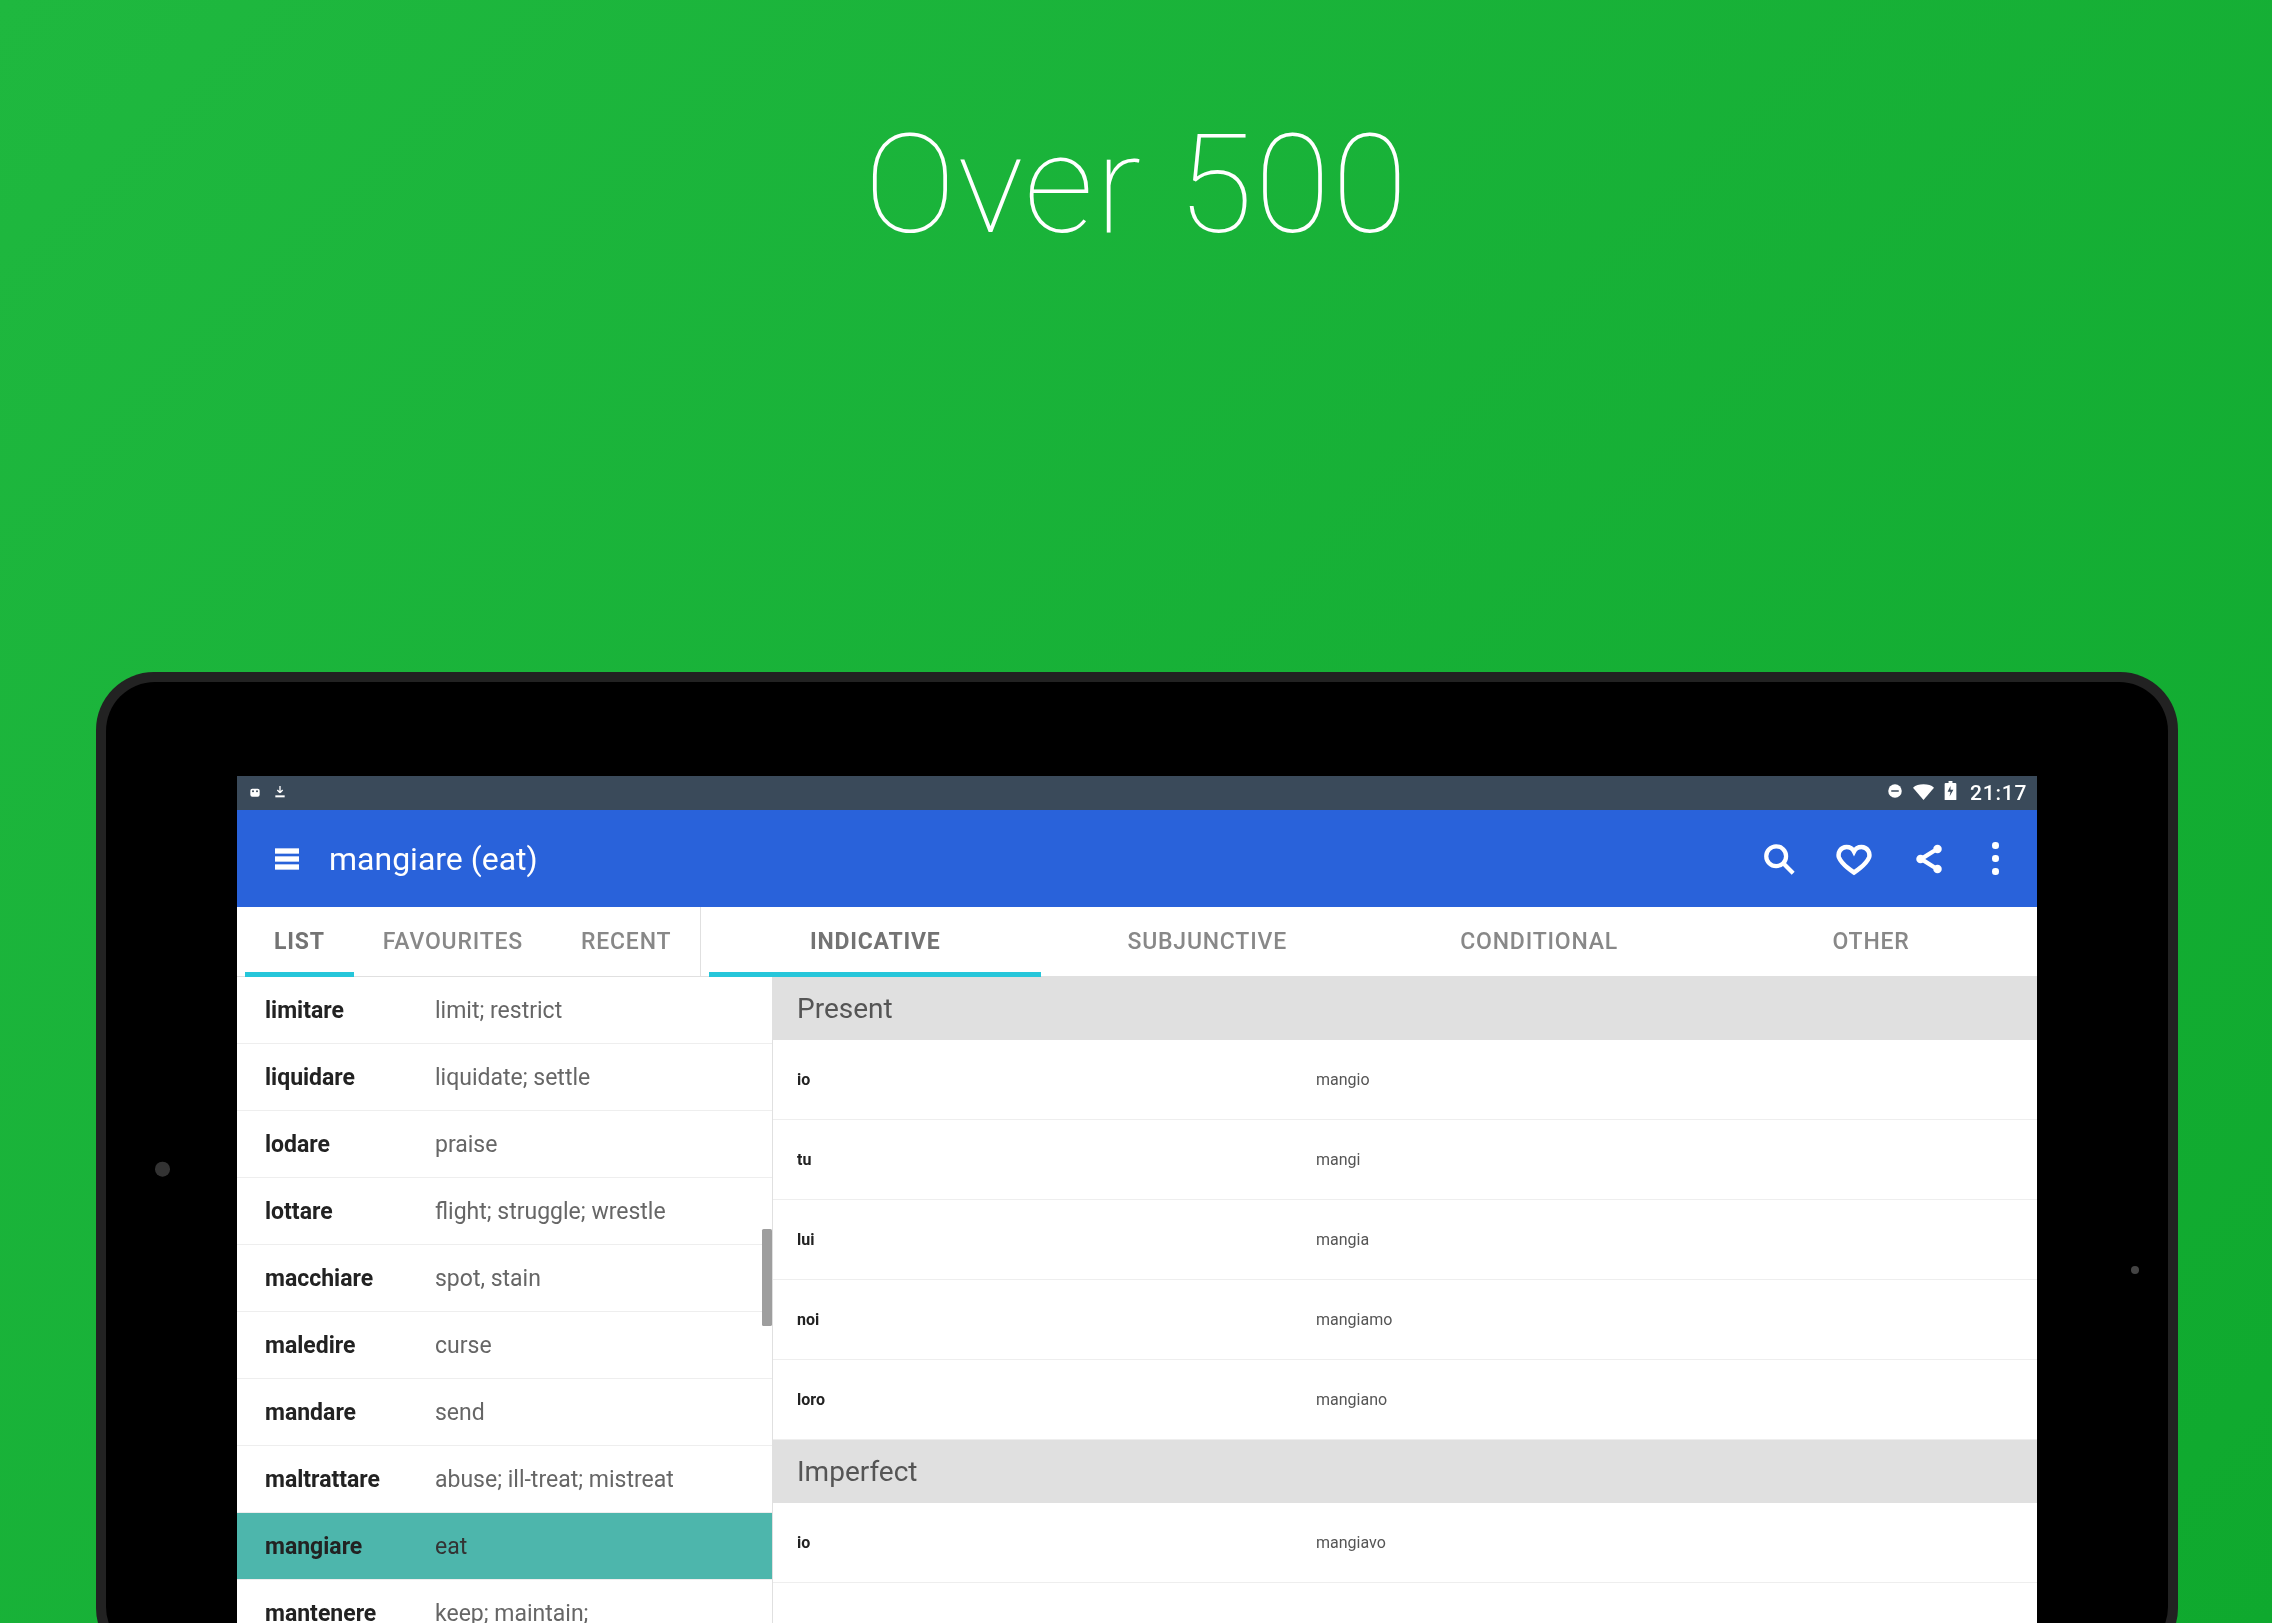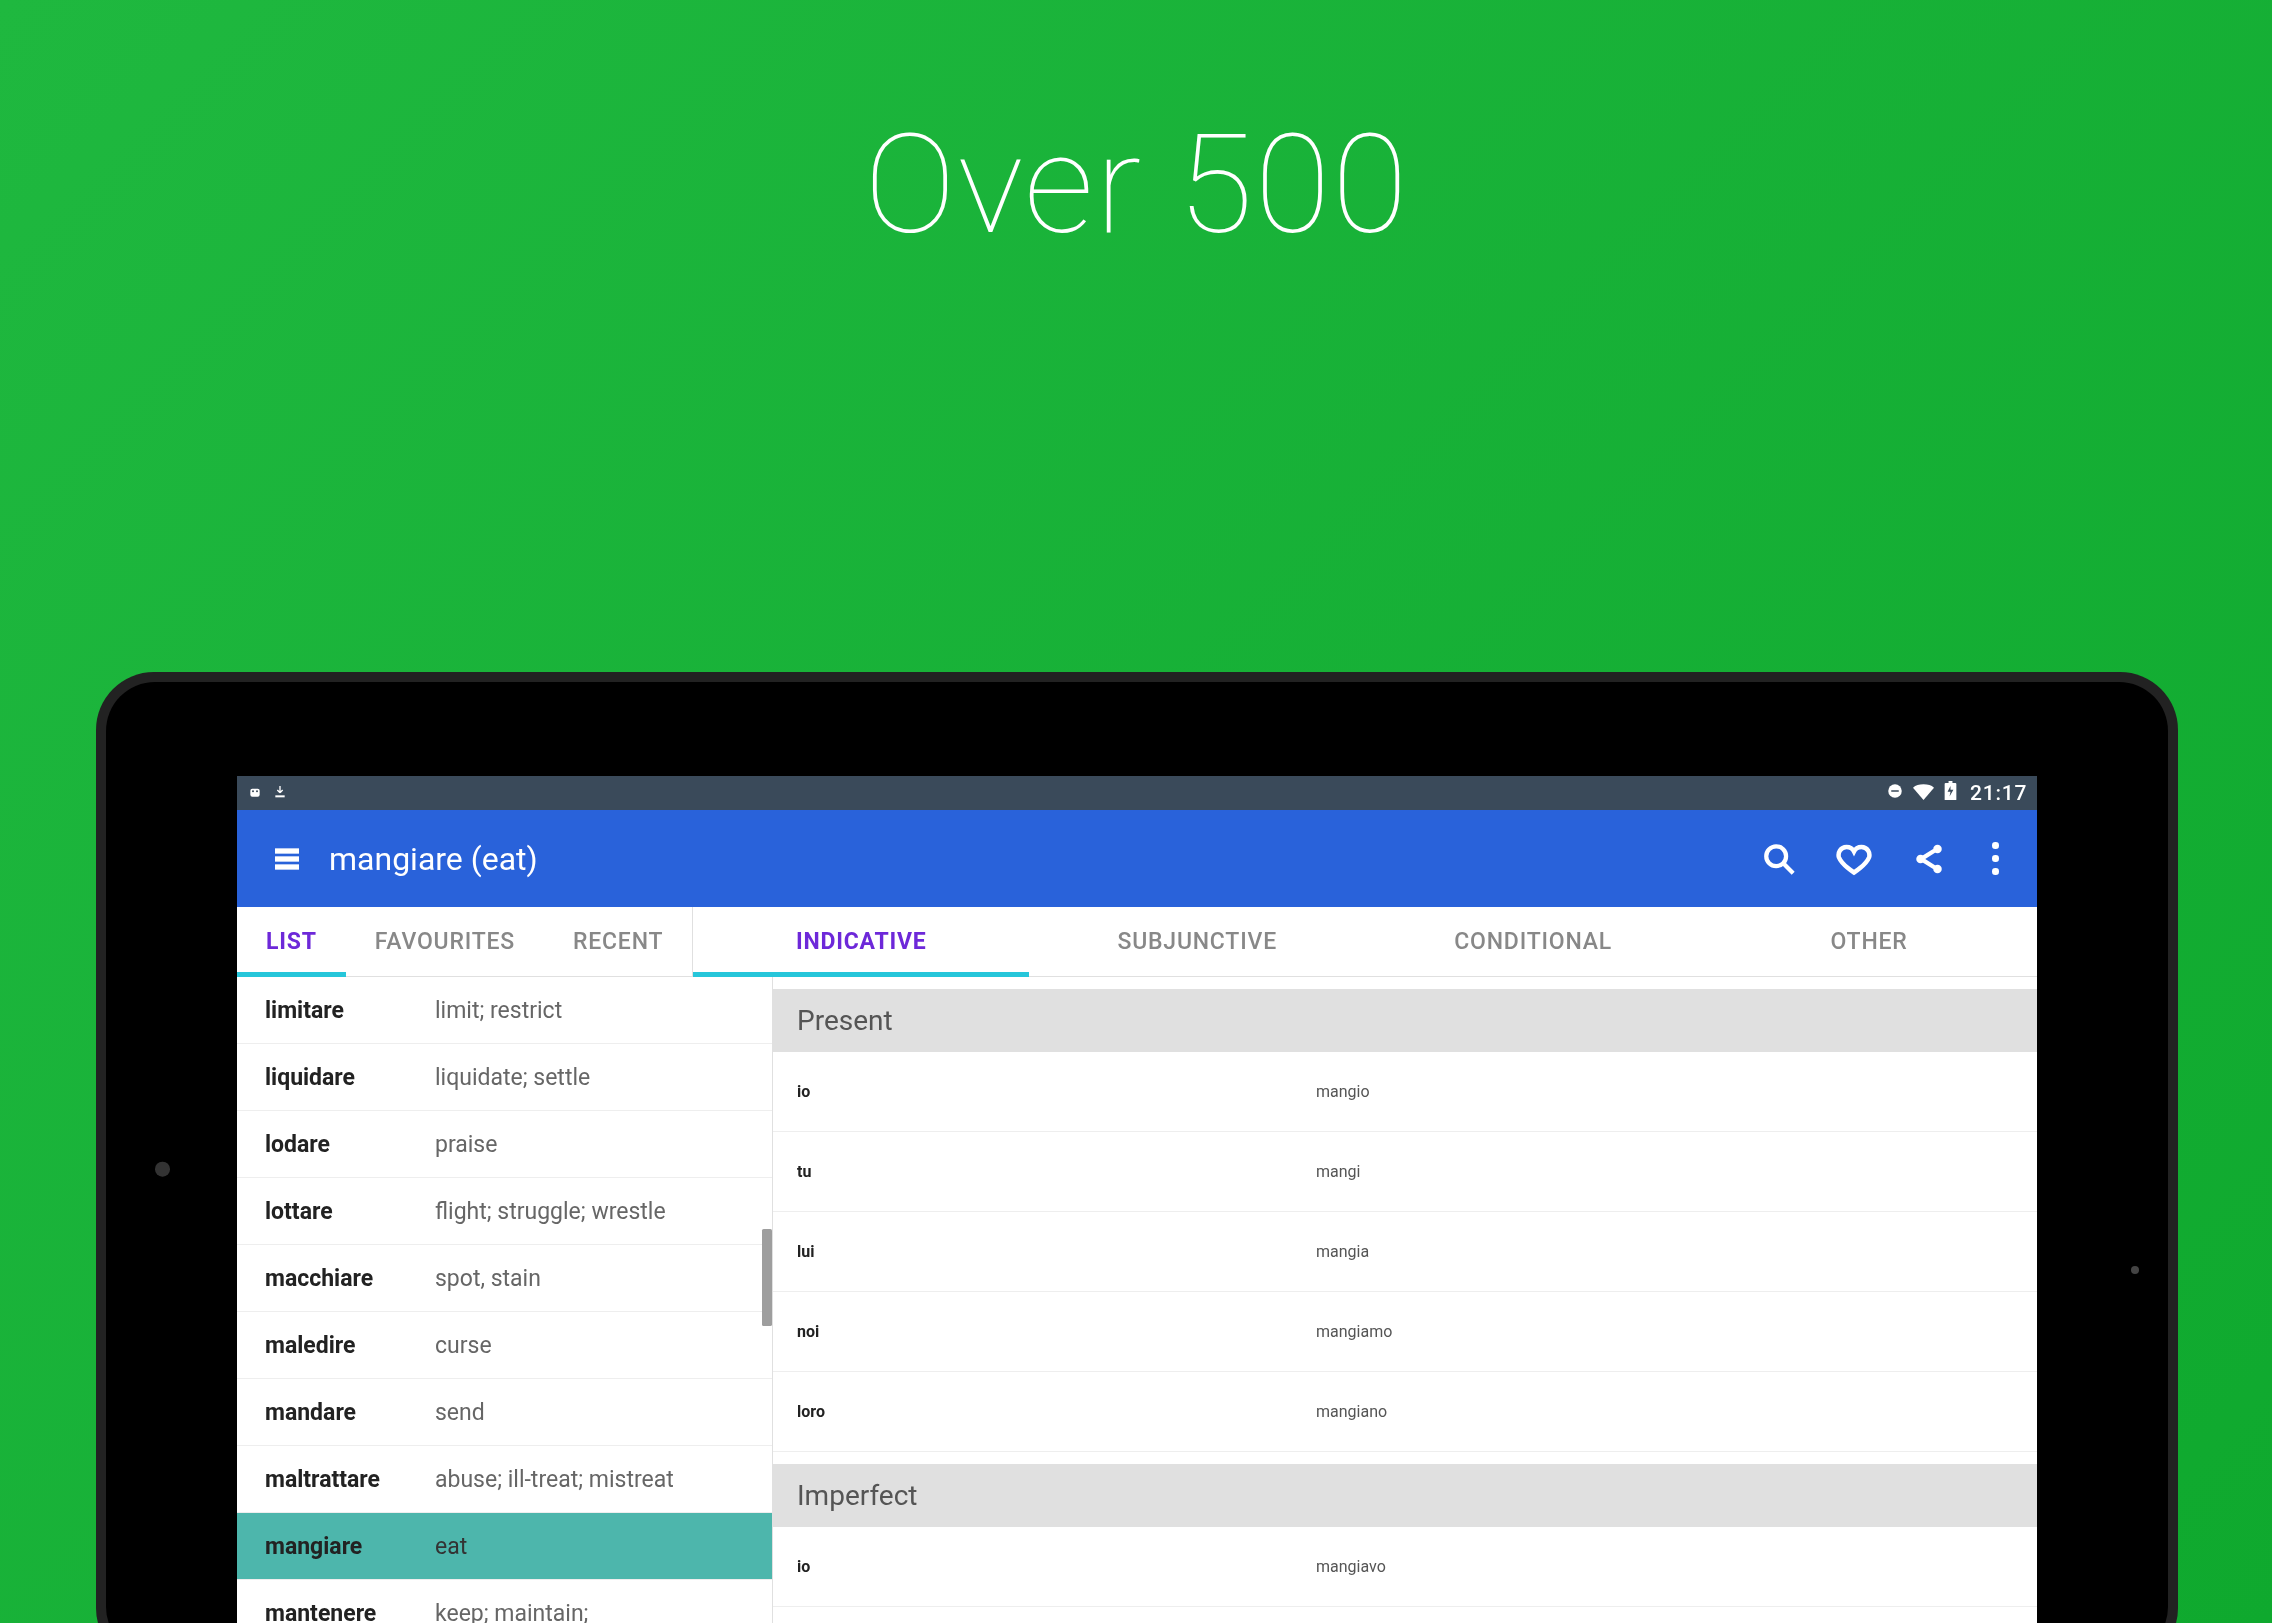--- a/index.html
+++ b/index.html
@@ -122,21 +122,21 @@
   justify-content: center;
   padding: 0 29px;
   color: #888;
   font-size: 23px;
   font-weight: 500;
   letter-spacing: 0.8px;
   position: relative;
   white-space: nowrap;
 }
 .tabs-right .tab { flex: 1; }
-.tab.active { color: #6d28d9; font-weight: 700; }
+.tab.active { color: #737373; font-weight: 700; margin-left: 8px; }
 .tab.active::after {
   content: "";
   position: absolute;
   left: 0; right: 0; bottom: -0.8px;
   height: 4.9px;
   background: #26c6da;
 }
 
 
 .content { display: flex; height: calc(100% - 34px - 97px - 70px); }
@@ -172,21 +172,20 @@
 
 .main { flex: 1; overflow-y: auto; }
 .section-header {
   height: 63px;
   background: #e0e0e0;
   display: flex;
   align-items: center;
   padding: 0 24px;
   font-size: 28px;
   color: #555;
-  margin-top: 12px;
 }
 .conj-row {
   display: flex;
   align-items: center;
   height: 80px;
   padding: 13px 24px;
   border-bottom: 0.8px solid #eee;
   font-size: 16px;
 }
 .conj-row .pronoun { width: 519px; font-weight: 700; color: #222; }

